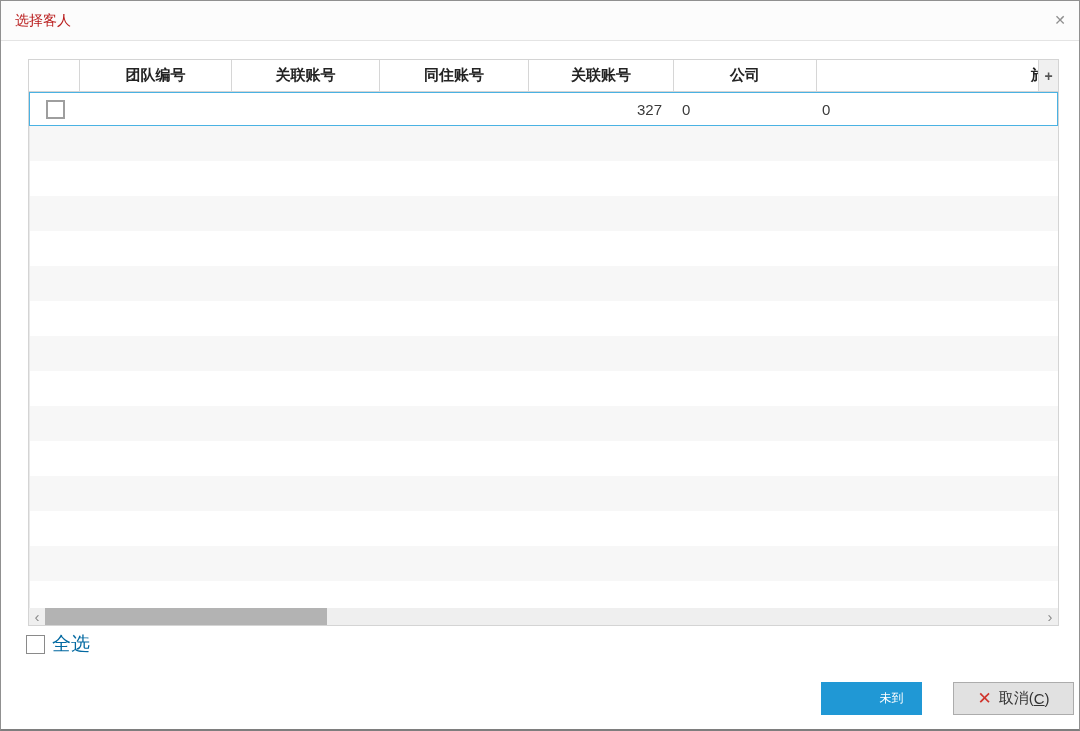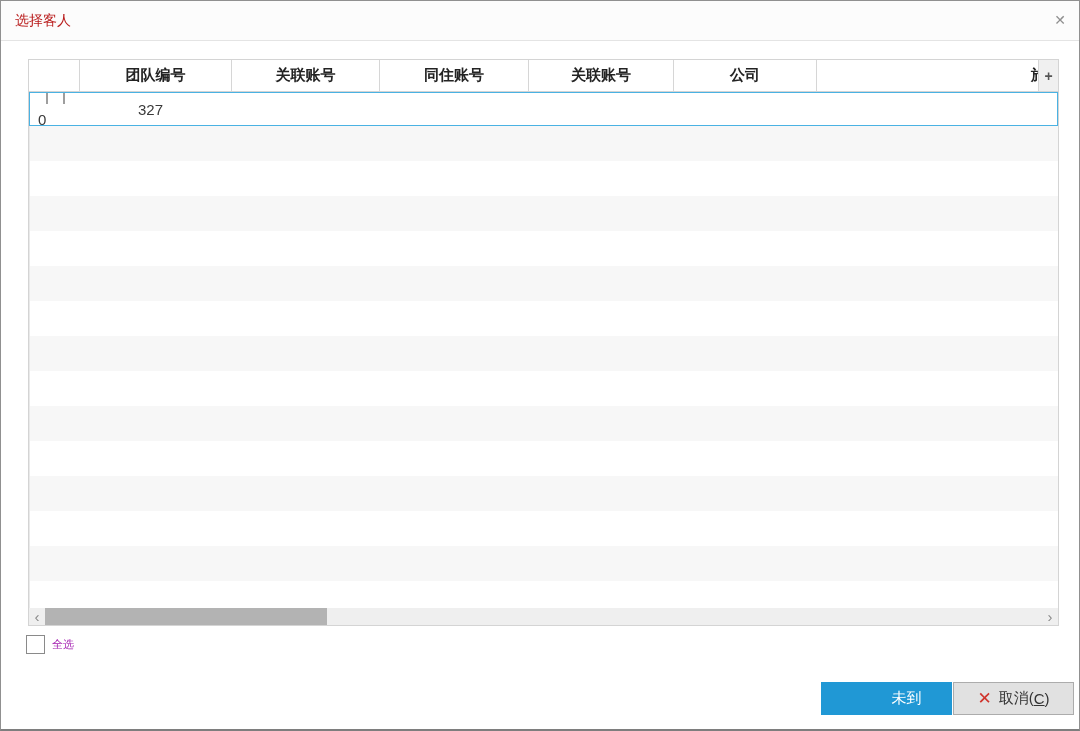--- a/index.html
+++ b/index.html
@@ -51,21 +51,21 @@
   .hc7 .clip { margin-right: -8px; }
   .addcol {
     width: 20px; display: flex; align-items: center; justify-content: center;
     background: #f0f0f0; border-left: 1px solid #d6d6d6;
     font-size: 14px; font-weight: bold; color: #555; cursor: pointer;
   }
 
   .grow {
     display: flex; height: 34px; background: #ffffff;
     border: 1px solid #4ab2e3;
-    font-size: 15px; color: #3a3a3a; flex-direction: column;
+    font-size: 15px; color: #3a3a3a;
   }
   .c { display: flex; align-items: center; overflow: hidden; white-space: nowrap; }
   .c0 { width: 50px; justify-content: center; }
   .c1 { width: 152px; }
   .c2 { width: 148px; }
   .c3 { width: 149px; }
   .c4 { width: 145px; justify-content: flex-end; padding-right: 12px; }
   .c5 { width: 138px; padding-left: 8px; }
   .c6 { width: 143px; padding-left: 8px; }
   .c7 { flex: 1; padding-left: 5px; }
@@ -97,27 +97,27 @@
     position: absolute; left: 16px; top: 0; width: 282px; height: 17px;
     background: #b3b3b3; cursor: pointer;
   }
 
   
   .selectall {
     position: absolute; left: 25px; top: 632px; height: 22px;
     display: flex; align-items: center; cursor: pointer;
   }
   .cb-sa { width: 19px; height: 19px; border: 1px solid #8a8a8a; }
-  .sa-label { margin-left: 7px; font-size: 11px; color: #a21caf; }
+  .sa-label { margin-left: 7px; font-size: 19px; color: #0369a1; }
 
   
   button { font-family: inherit; cursor: pointer; }
   .btn-primary {
-    position: absolute; left: 820px; top: 681px; width: 131px; height: 33px;
-    background: #2098d5; color: #ffffff; border: none; font-size: 15px; padding-left: 40px;
+    position: absolute; left: 820px; top: 681px; width: 101px; height: 33px;
+    background: #2098d5; color: #ffffff; border: none; font-size: 12px; padding-left: 40px;
   }
   .btn-cancel {
     position: absolute; left: 952px; top: 681px; width: 121px; height: 33px;
     background: #e1e1e1; border: 1px solid #acacac; color: #333333;
     font-size: 15px; display: flex; align-items: center; justify-content: center;
   }
   .btn-cancel .x {
     color: #d0342c; font-weight: bold; font-size: 17px; margin-right: 7px;
     line-height: 17px;
   }

